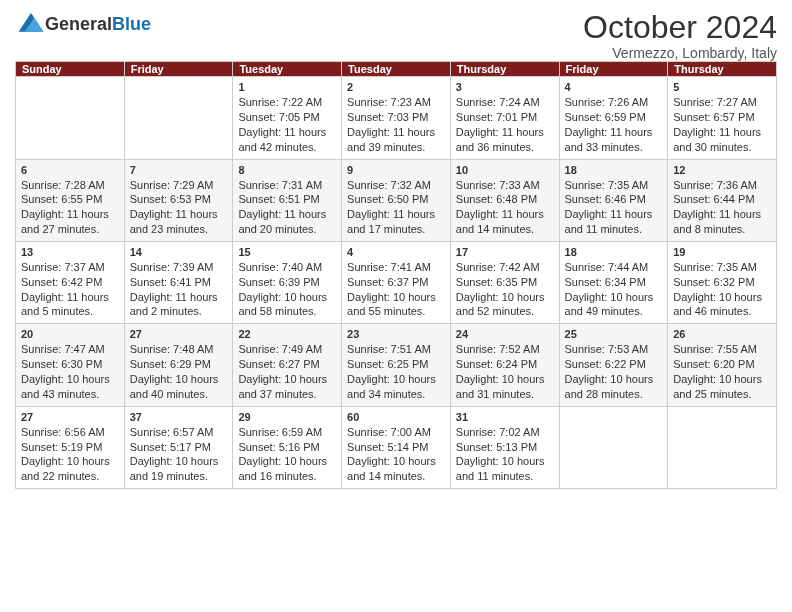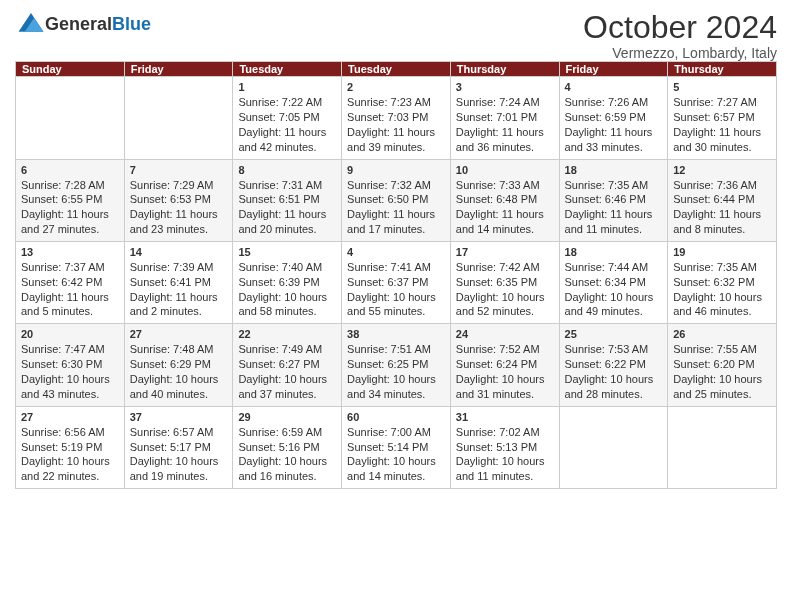--- a/index.html
+++ b/index.html
@@ -265,21 +265,21 @@
 Sunset: 6:29 PM
 Daylight: 10 hours and 40 minutes.</div>
           </td>
           <td>
             <div class="cell-day">22</div>
             <div class="cell-info">Sunrise: 7:49 AM
 Sunset: 6:27 PM
 Daylight: 10 hours and 37 minutes.</div>
           </td>
           <td>
-            <div class="cell-day">38</div>
+            <div class="cell-day">23</div>
             <div class="cell-info">Sunrise: 7:51 AM
 Sunset: 6:25 PM
 Daylight: 10 hours and 34 minutes.</div>
           </td>
           <td>
             <div class="cell-day">24</div>
             <div class="cell-info">Sunrise: 7:52 AM
 Sunset: 6:24 PM
 Daylight: 10 hours and 31 minutes.</div>
           </td>

